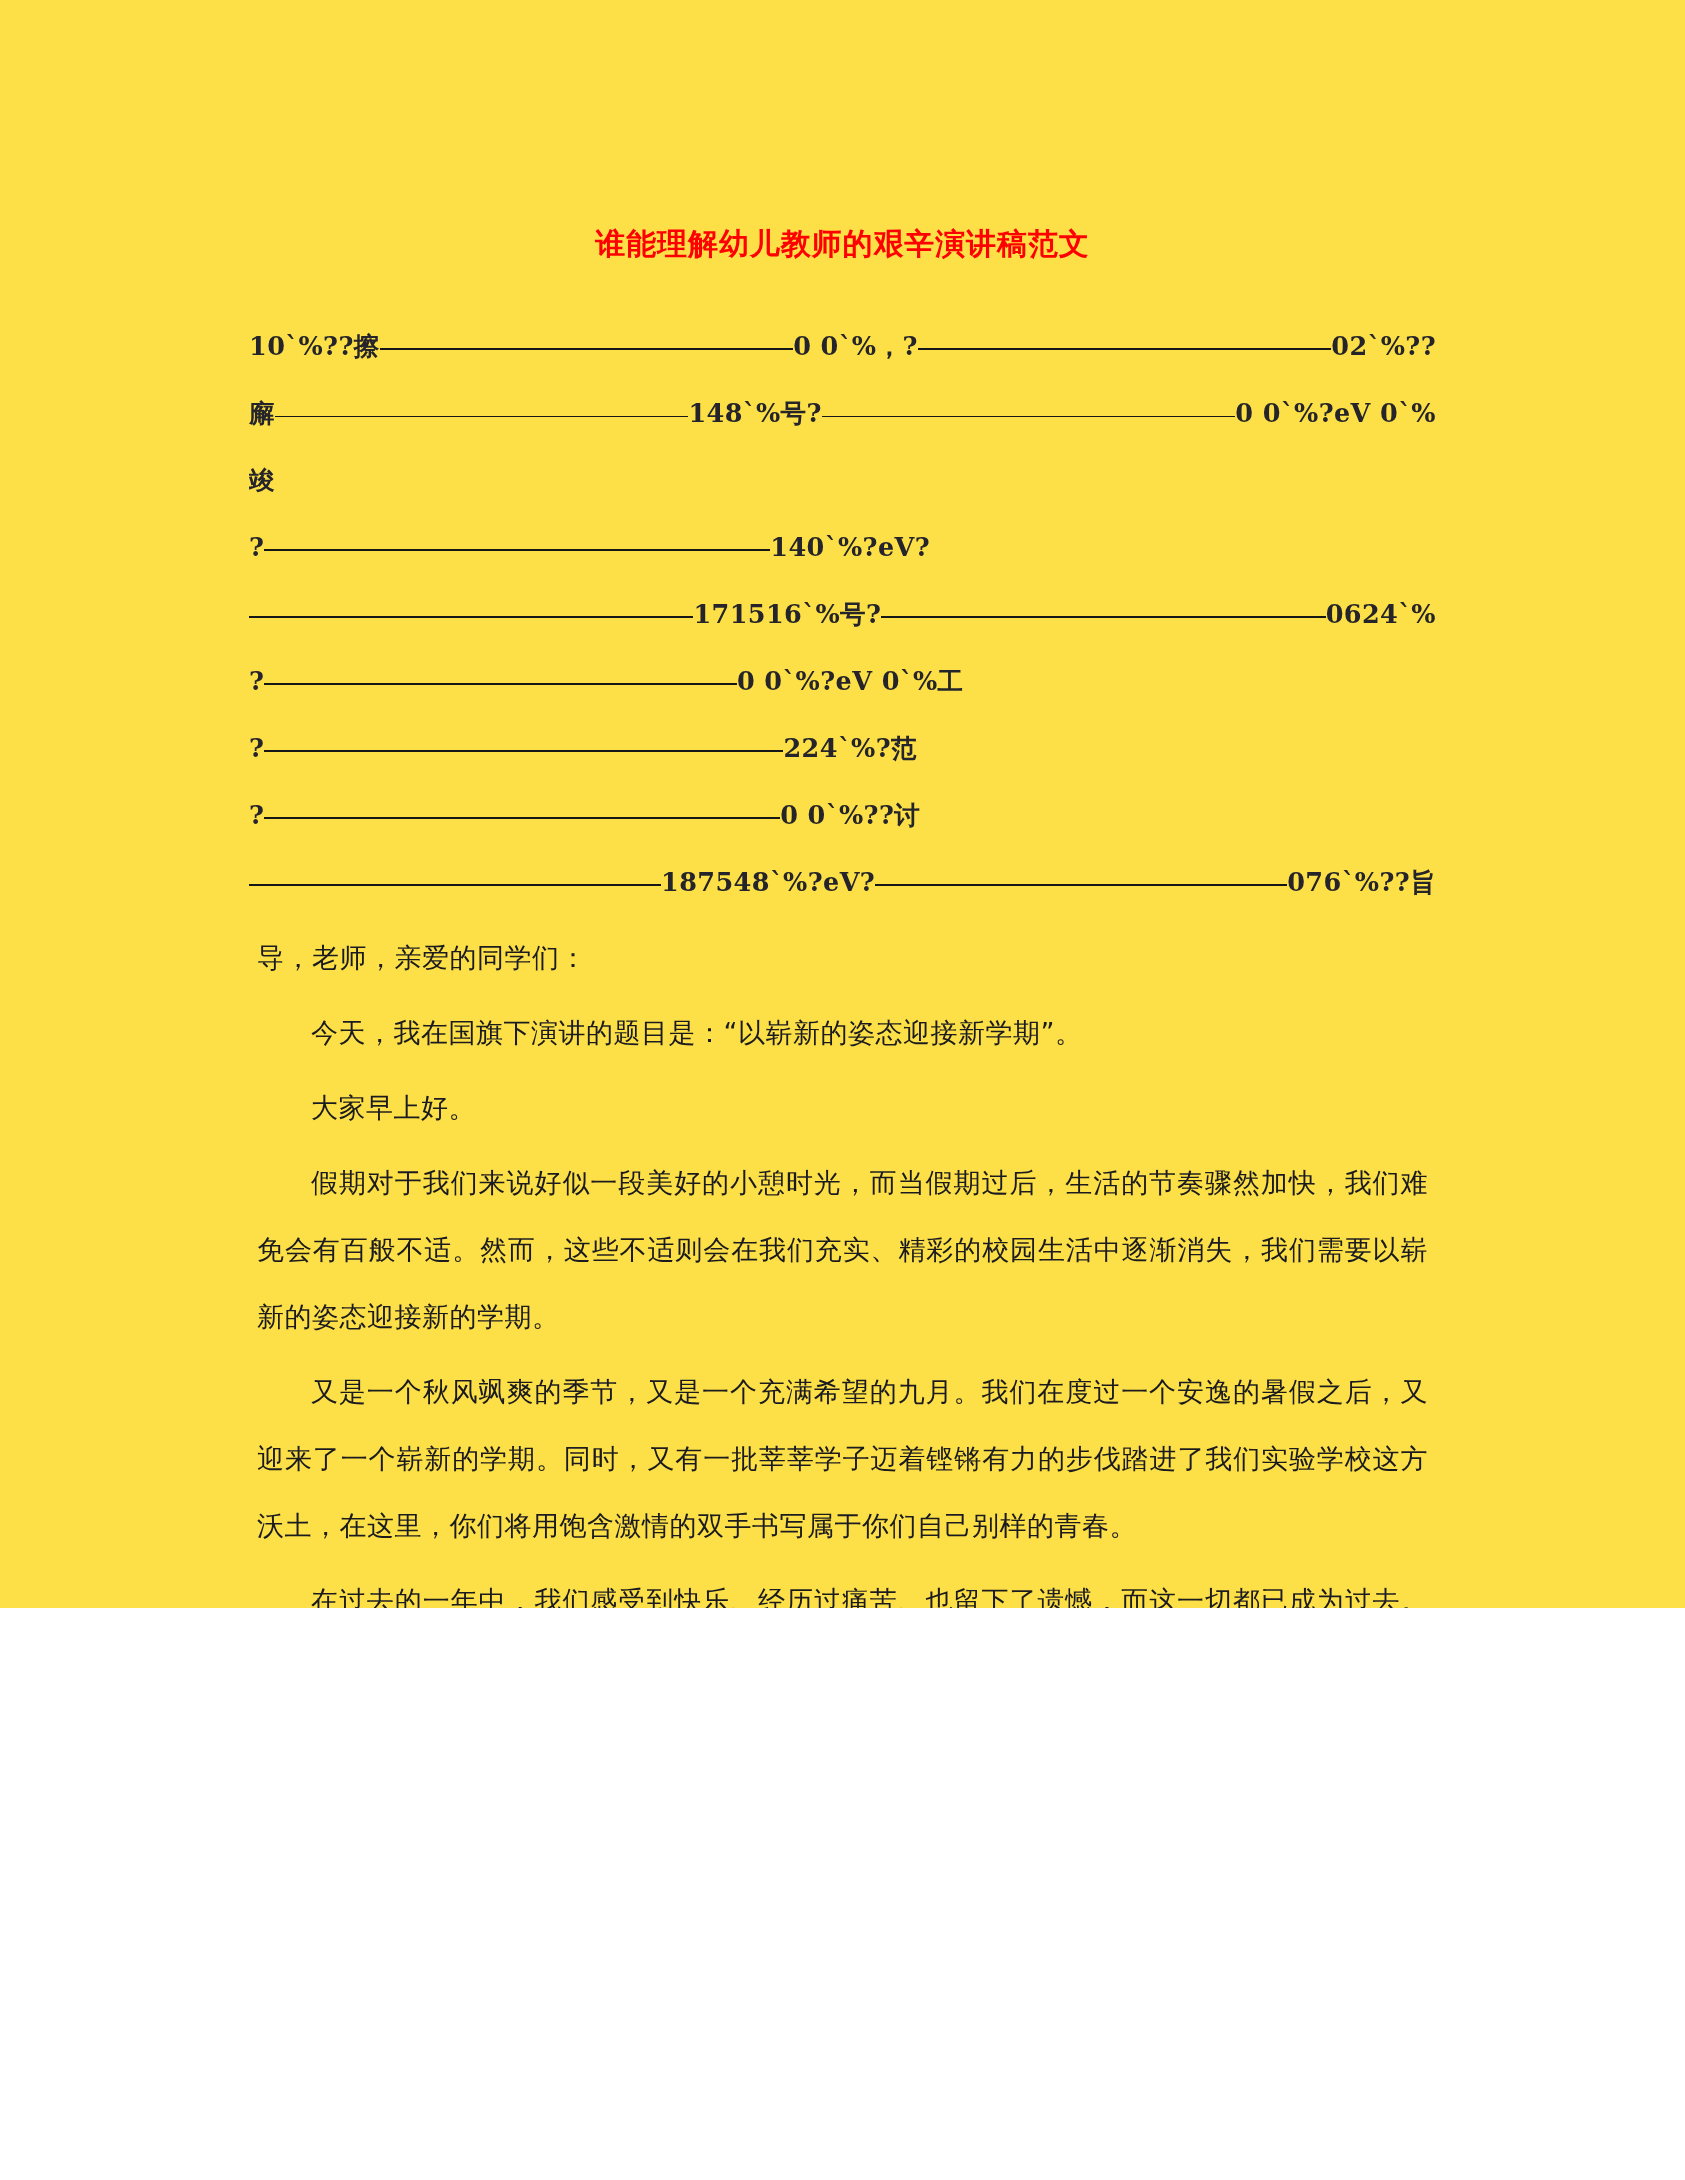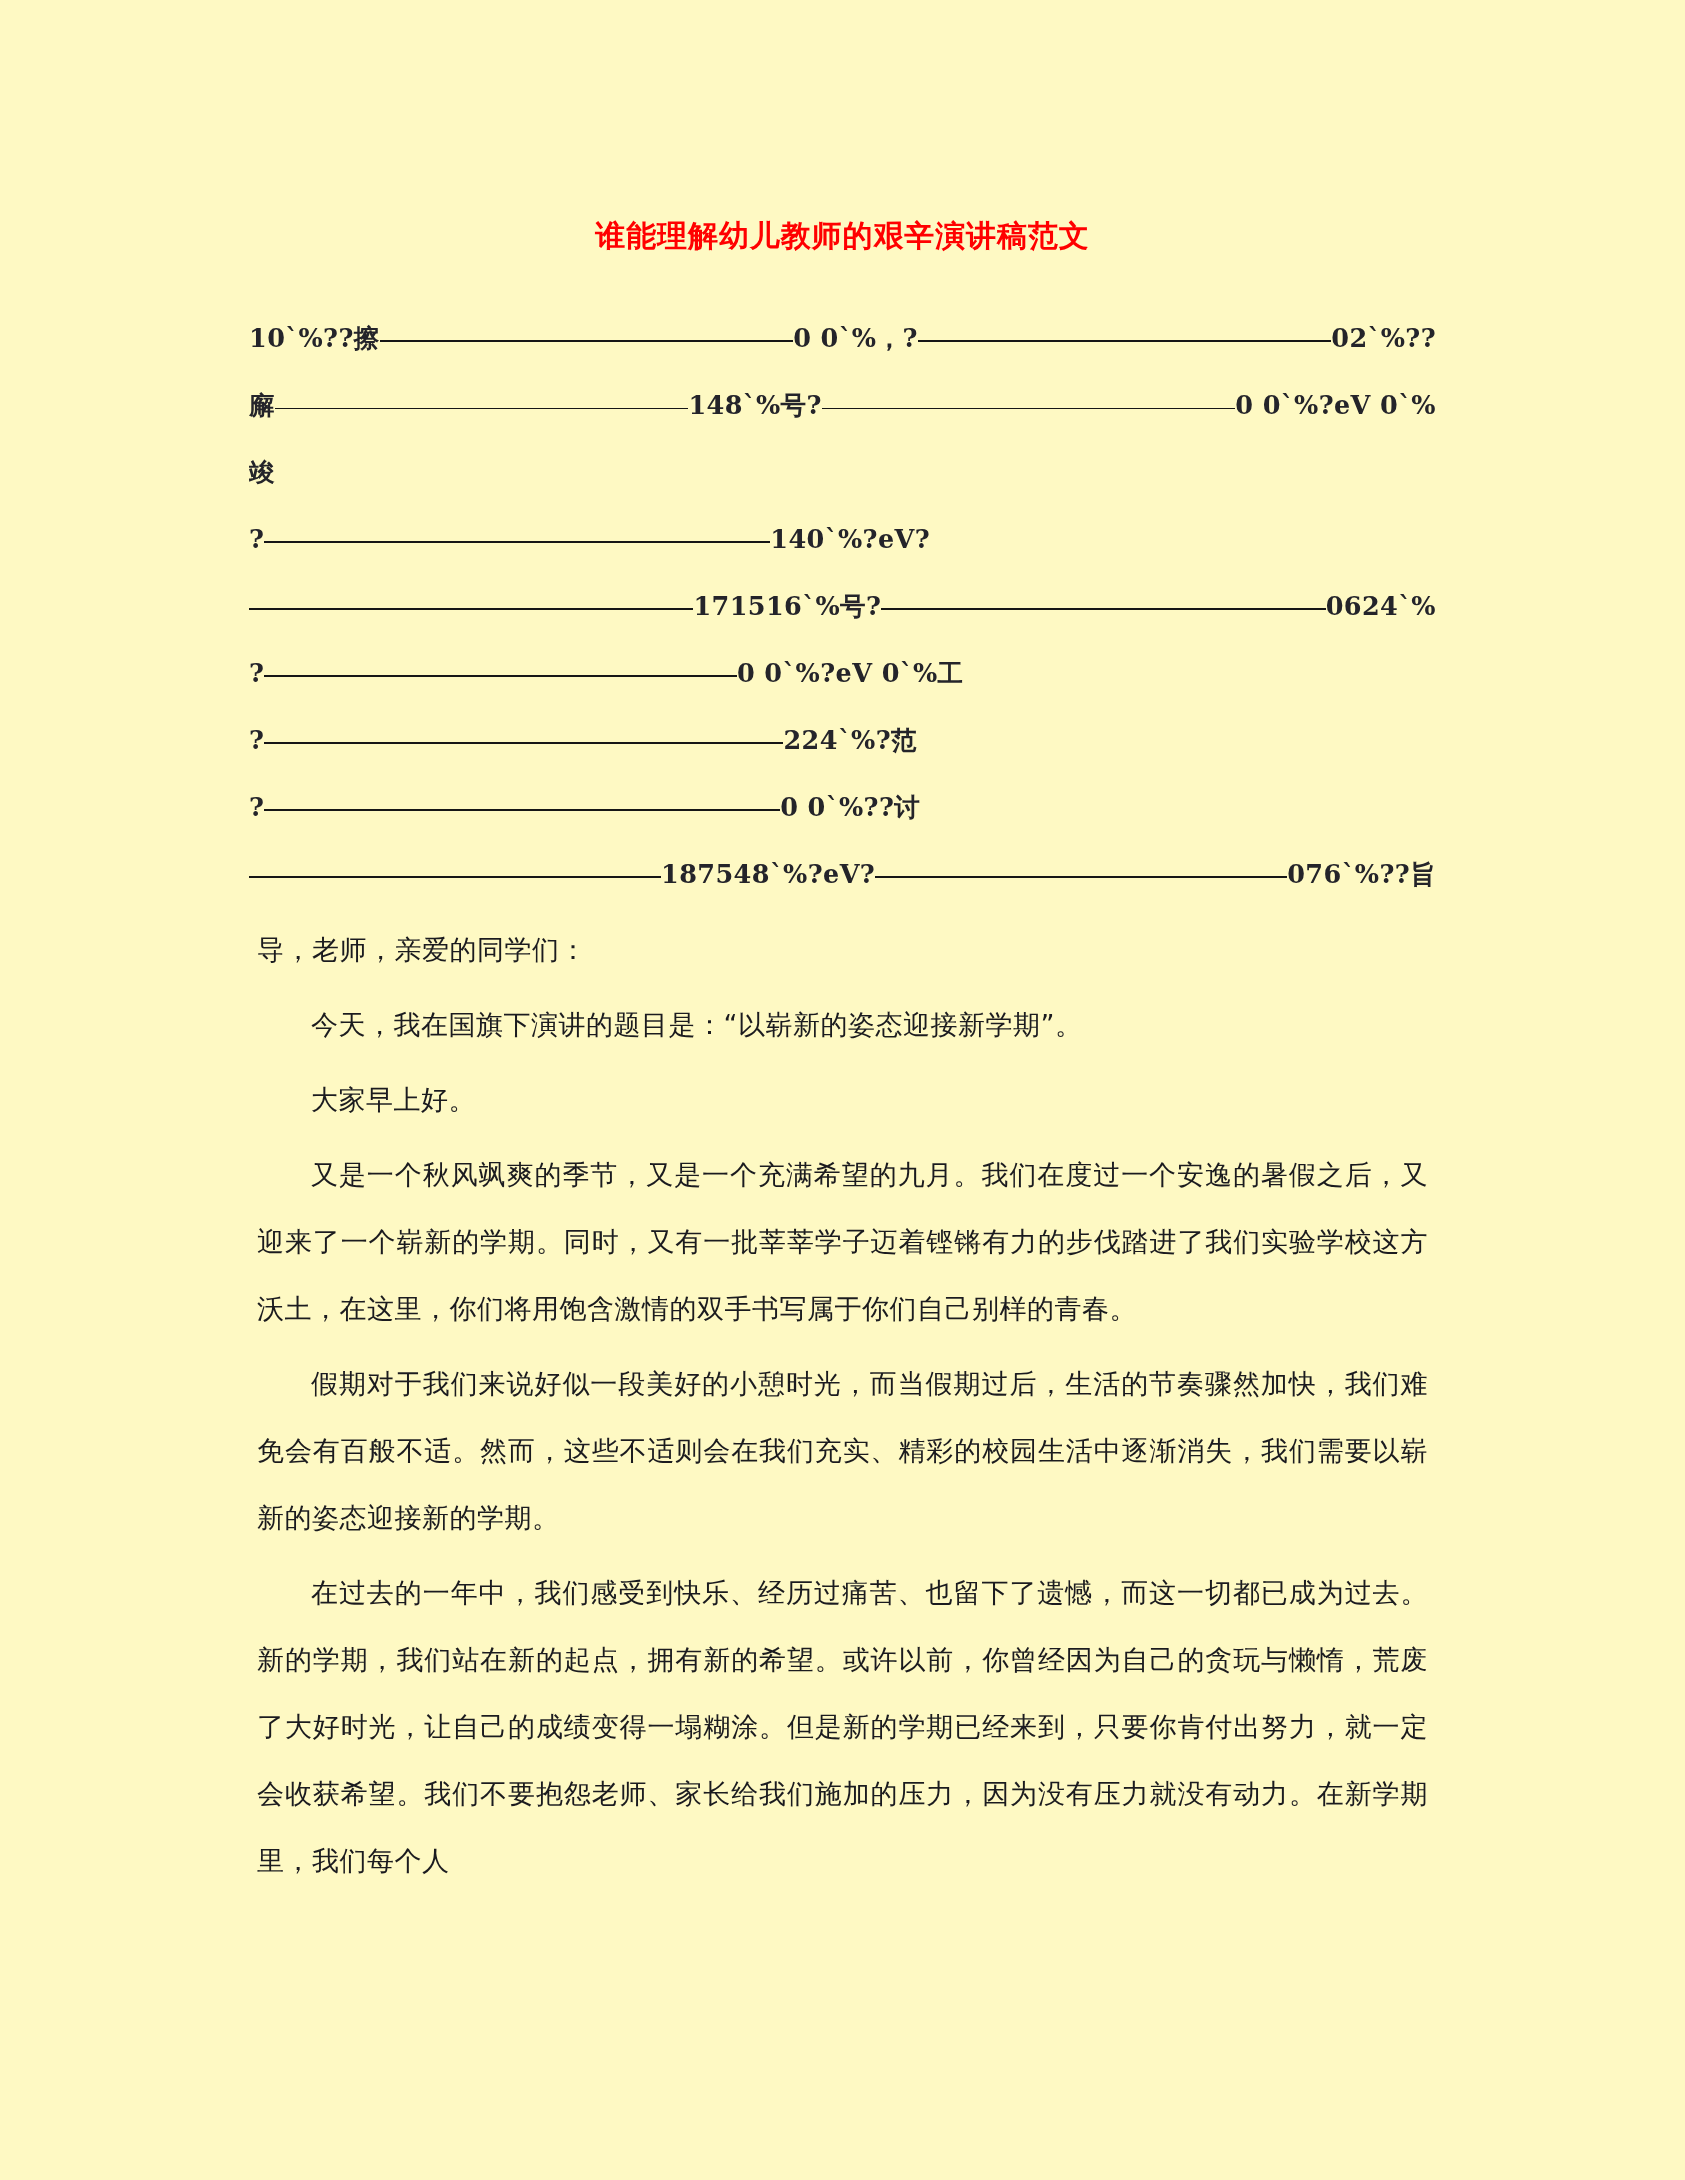--- a/index.html
+++ b/index.html
@@ -11,24 +11,24 @@
     width: 1685px;
     min-height: 2180px;
     font-family: "DejaVu Serif", "Liberation Serif", serif;
     color: #1a1a1a;
     -webkit-font-smoothing: antialiased;
   }
 
   .page {
     position: relative;
     width: 1685px;
-    height: 2180px;
-    background: #fef9c3;
+    height: 1608px;
+    background: #fde047;
     box-sizing: border-box;
-    padding: 0;
+    padding: 8px;
     overflow: hidden;
   }
 
   
   .doc-title {
     text-align: center;
     color: #ff0000;
     font-family: "DejaVu Sans", "Liberation Sans", sans-serif;
     font-weight: bold;
     font-size: 30px;
@@ -161,21 +161,21 @@
           <span class="seg">187548`%?eV?</span>
           <span class="rule"></span>
           <span class="seg">076`%??旨</span>
         </div>
       </div>
 
     <div class="body-block">
         <p class="para no-indent">导，老师，亲爱的同学们：</p>
         <p class="para">今天，我在国旗下演讲的题目是：“以崭新的姿态迎接新学期”。</p>
         <p class="para">大家早上好。</p>
+        <p class="para">假期对于我们来说好似一段美好的小憩时光，而当假期过后，生活的节奏骤然加快，我们难免会有百般不适。然而，这些不适则会在我们充实、精彩的校园生活中逐渐消失，我们需要以崭新的姿态迎接新的学期。</p>
         <p class="para">又是一个秋风飒爽的季节，又是一个充满希望的九月。我们在度过一个安逸的暑假之后，又迎来了一个崭新的学期。同时，又有一批莘莘学子迈着铿锵有力的步伐踏进了我们实验学校这方沃土，在这里，你们将用饱含激情的双手书写属于你们自己别样的青春。</p>
-        <p class="para">假期对于我们来说好似一段美好的小憩时光，而当假期过后，生活的节奏骤然加快，我们难免会有百般不适。然而，这些不适则会在我们充实、精彩的校园生活中逐渐消失，我们需要以崭新的姿态迎接新的学期。</p>
         <p class="para">在过去的一年中，我们感受到快乐、经历过痛苦、也留下了遗憾，而这一切都已成为过去。新的学期，我们站在新的起点，拥有新的希望。或许以前，你曾经因为自己的贪玩与懒惰，荒废了大好时光，让自己的成绩变得一塌糊涂。但是新的学期已经来到，只要你肯付出努力，就一定会收获希望。我们不要抱怨老师、家长给我们施加的压力，因为没有压力就没有动力。在新学期里，我们每个人</p>
       </div>
 
   </div>
 
 </div>
 
 
 </body></html>

